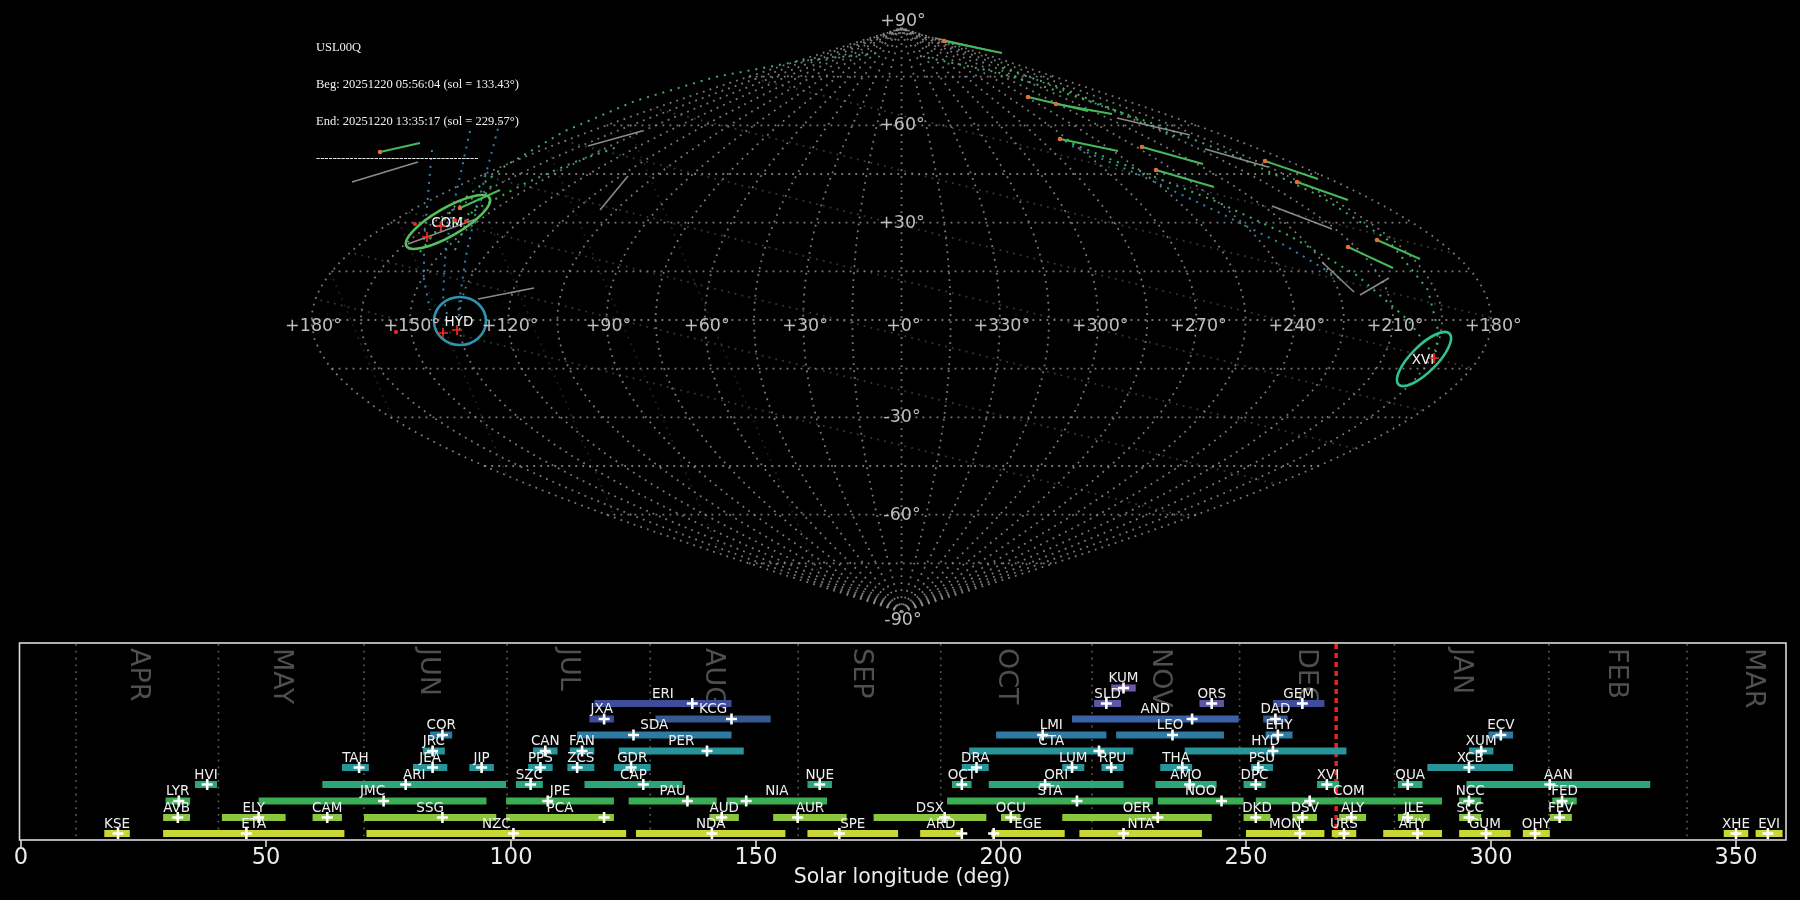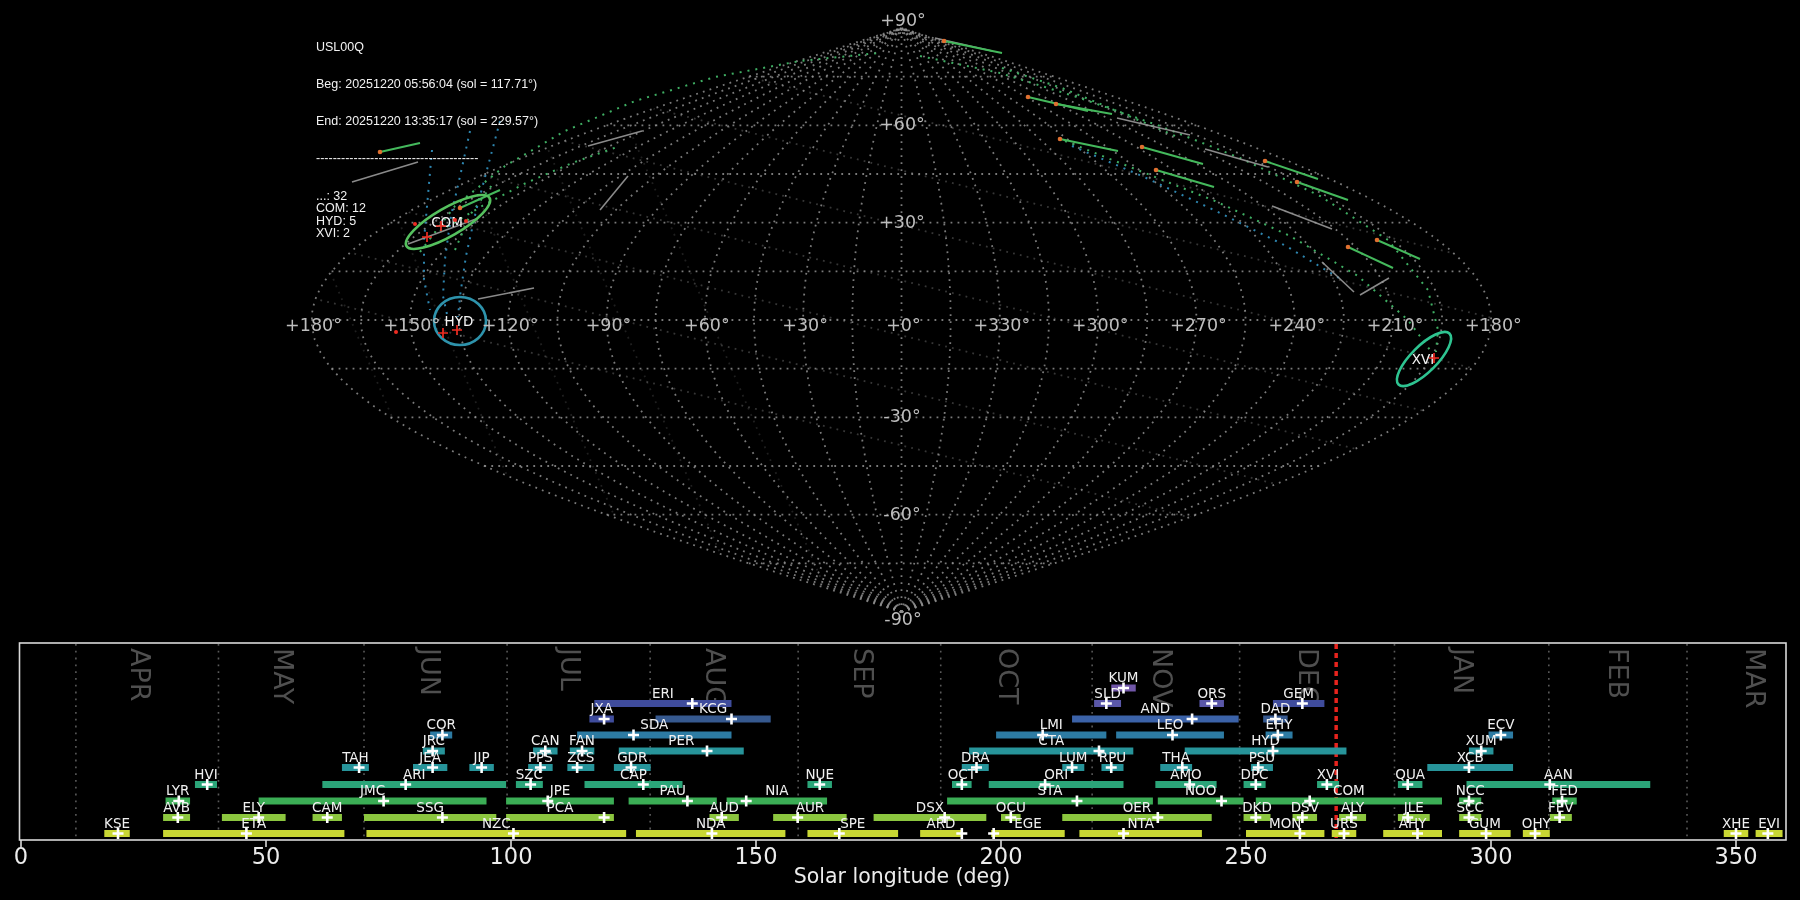--- a/index.html
+++ b/index.html
@@ -1,20 +1,20 @@
 <!DOCTYPE html>
 <html><head>
 <meta charset="utf-8">
 <style>
   html,body{margin:0;padding:0;background:#000;}
   #stage{position:relative;width:1800px;height:900px;background:#000;overflow:hidden;
          font-family:"DejaVu Sans",sans-serif;}
   #scene{position:absolute;left:0;top:0;}
   #info-box{position:absolute;left:316px;top:16px;color:#f2f2f2;
-            font-family:Liberation Sans, sans-serif;font-size:12.5px;line-height:12.4px;
+            font-family:Liberation Serif, serif;font-size:12.5px;line-height:12.4px;
             white-space:pre;}
 </style>
 </head>
 <body>
 
 <div id="stage">
   <svg id="scene" width="1800" height="900" viewBox="0 0 1800 900">
       <g>
         <line x1="748.7967633895128" y1="563.3333333333334" x2="1054.2032366104872" y2="563.3333333333334" fill="none" stroke="#8f8f8f" stroke-width="1.8" stroke-dasharray="1.8 5.2" opacity="0.85"></line>
         <line x1="606.5" y1="514.6666666666666" x2="1196.5" y2="514.6666666666666" fill="none" stroke="#8f8f8f" stroke-width="1.8" stroke-dasharray="1.8 5.2" opacity="0.85"></line>
@@ -462,18 +462,17 @@
         <text x="1246" y="864" fill="#ececec" font-family="&quot;DejaVu Sans&quot;,sans-serif" font-size="22.5" text-anchor="middle">250</text>
         <line x1="1491" y1="840" x2="1491" y2="847" stroke="#d9d9d9" stroke-width="1.6"></line>
         <text x="1491" y="864" fill="#ececec" font-family="&quot;DejaVu Sans&quot;,sans-serif" font-size="22.5" text-anchor="middle">300</text>
         <line x1="1736.0000000000002" y1="840" x2="1736.0000000000002" y2="847" stroke="#d9d9d9" stroke-width="1.6"></line>
         <text x="1736.0000000000002" y="864" fill="#ececec" font-family="&quot;DejaVu Sans&quot;,sans-serif" font-size="22.5" text-anchor="middle">350</text>
         <text x="902" y="883" fill="#ececec" font-family="&quot;DejaVu Sans&quot;,sans-serif" font-size="20.5" text-anchor="middle">Solar longitude (deg)</text>
       </g>
     </svg>
   <div id="info-box">
     <div>USL00Q</div>
-    <div>Beg: 20251220 05:56:04 (sol = 117.71°)</div>
+    <div>Beg: 20251220 05:56:04 (sol = 133.43°)</div>
     <div>End: 20251220 13:35:17 (sol = 229.57°)</div>
     <div>---------------------------------------</div>
-    <div id="count-lines"><div>...: 32</div><div>COM: 12</div><div>HYD: 5</div><div>XVI: 2</div></div>
   </div>
 </div>
 
 </body></html>

